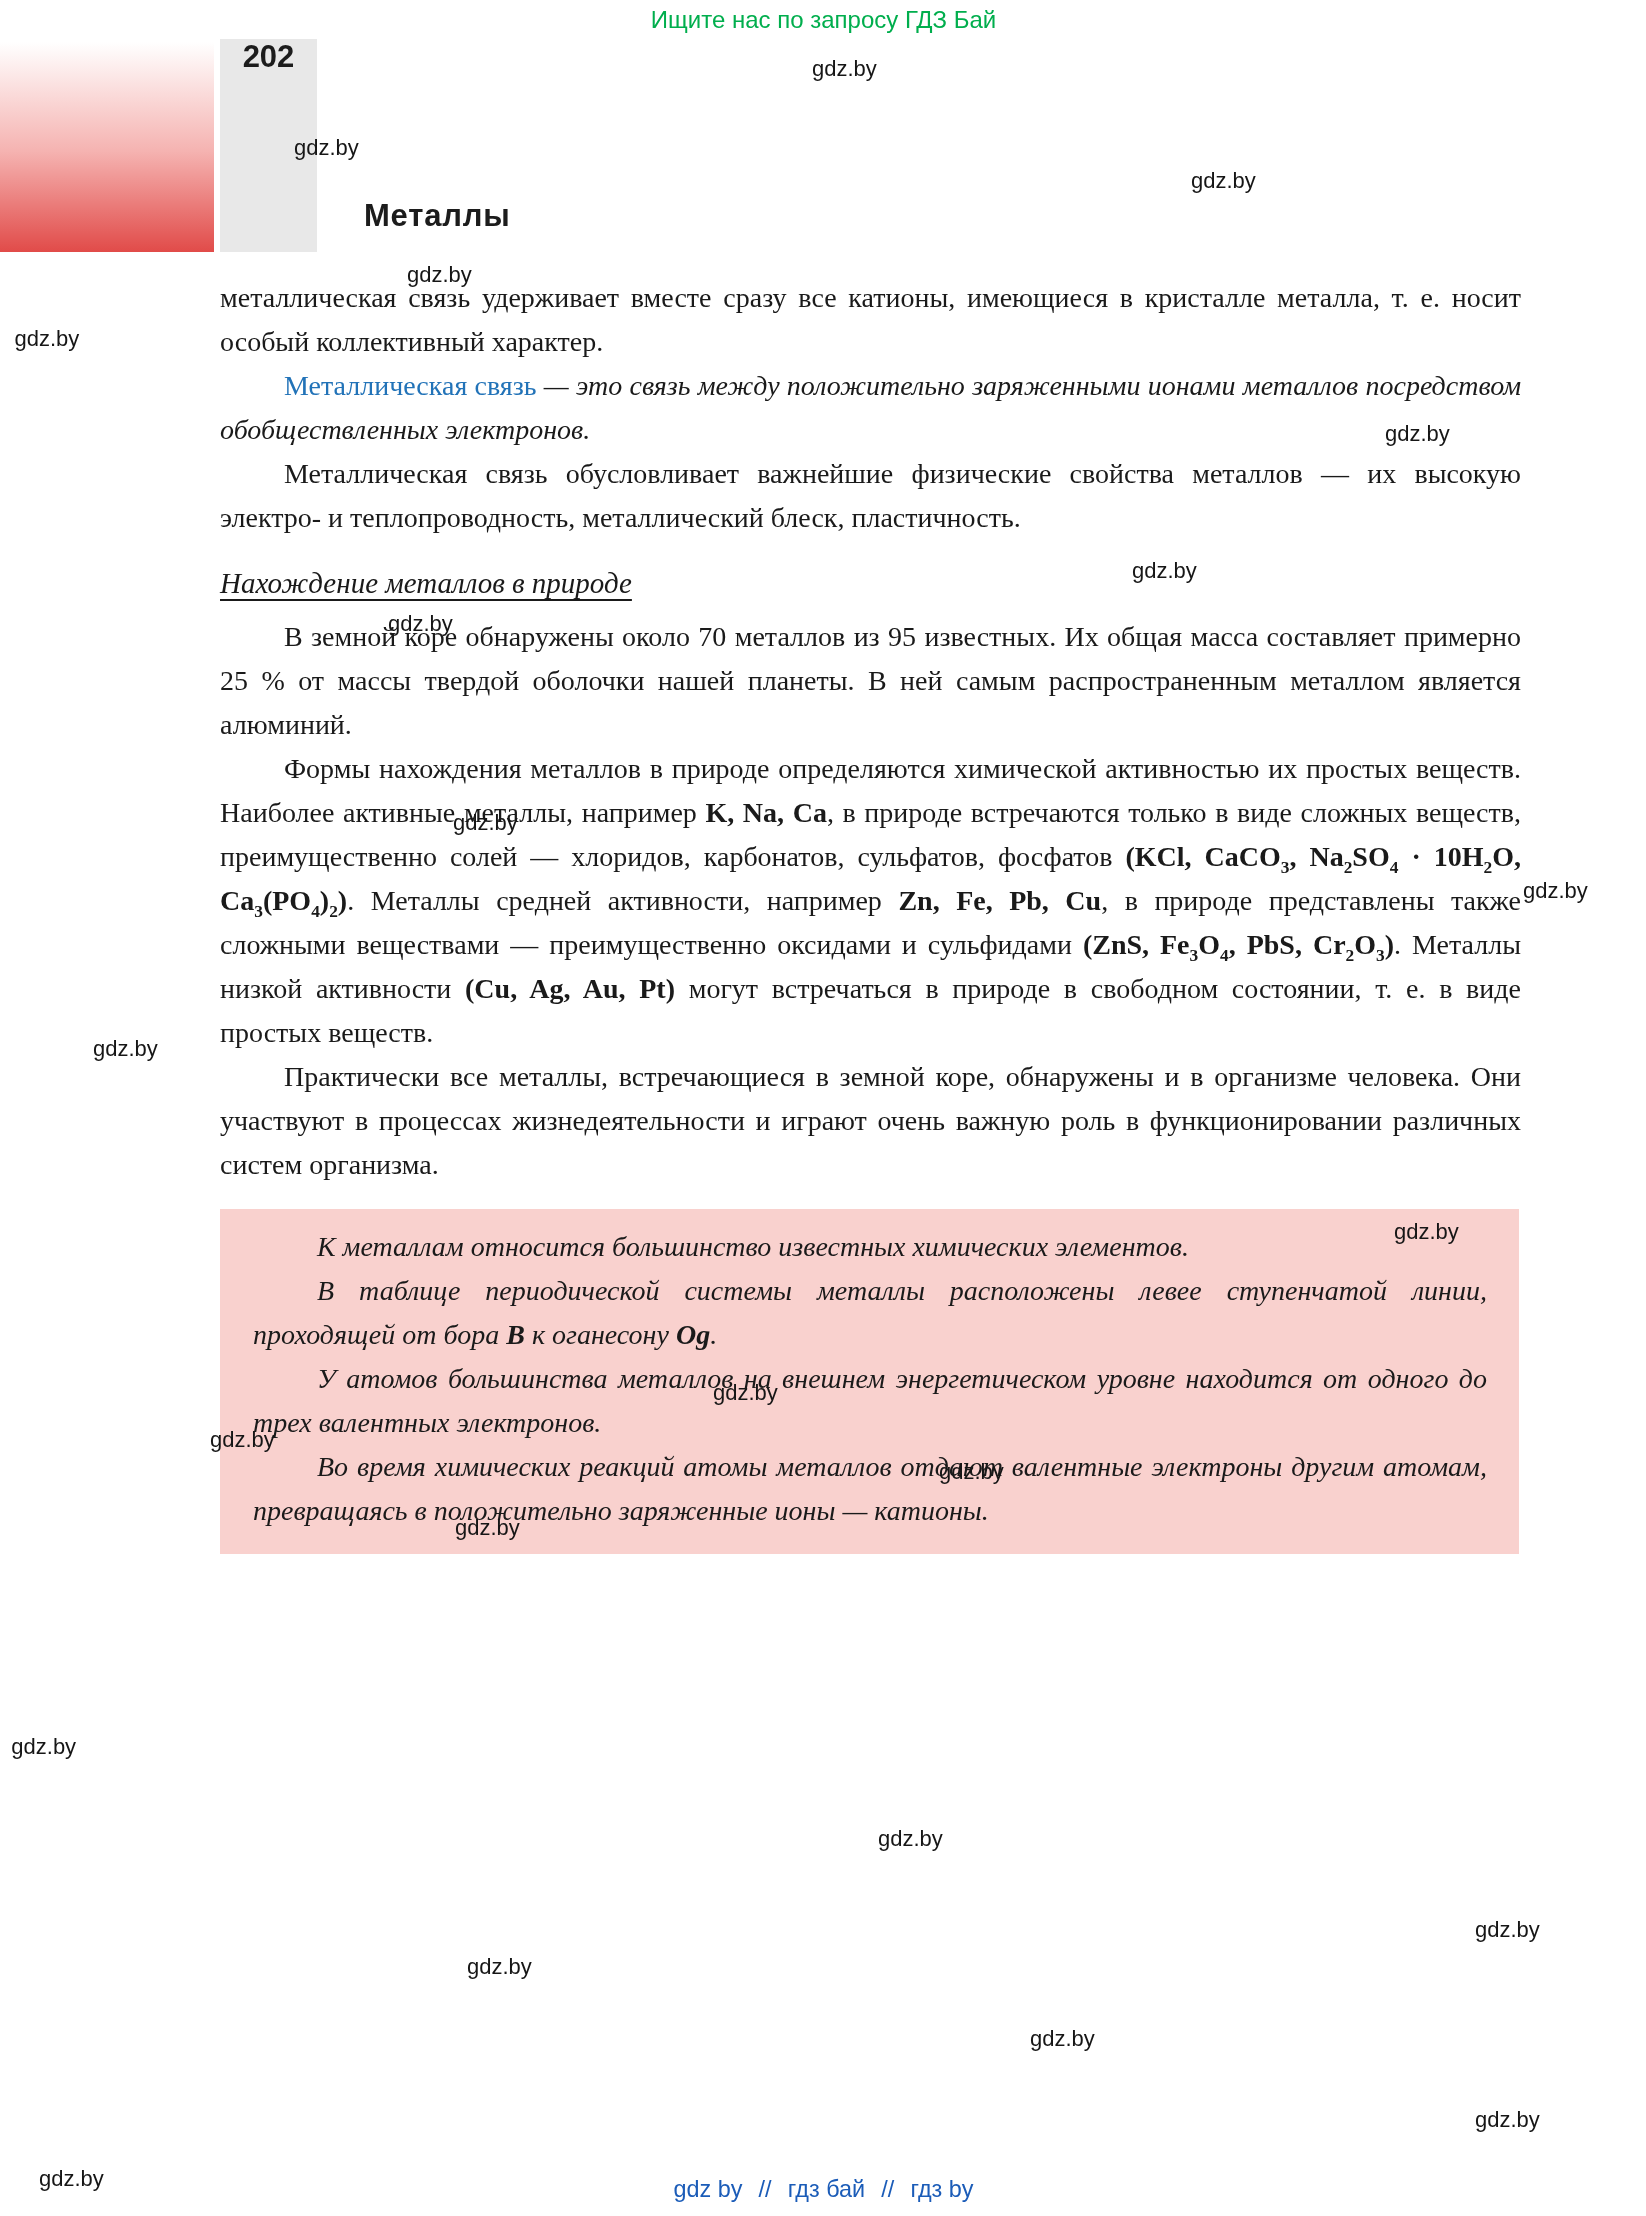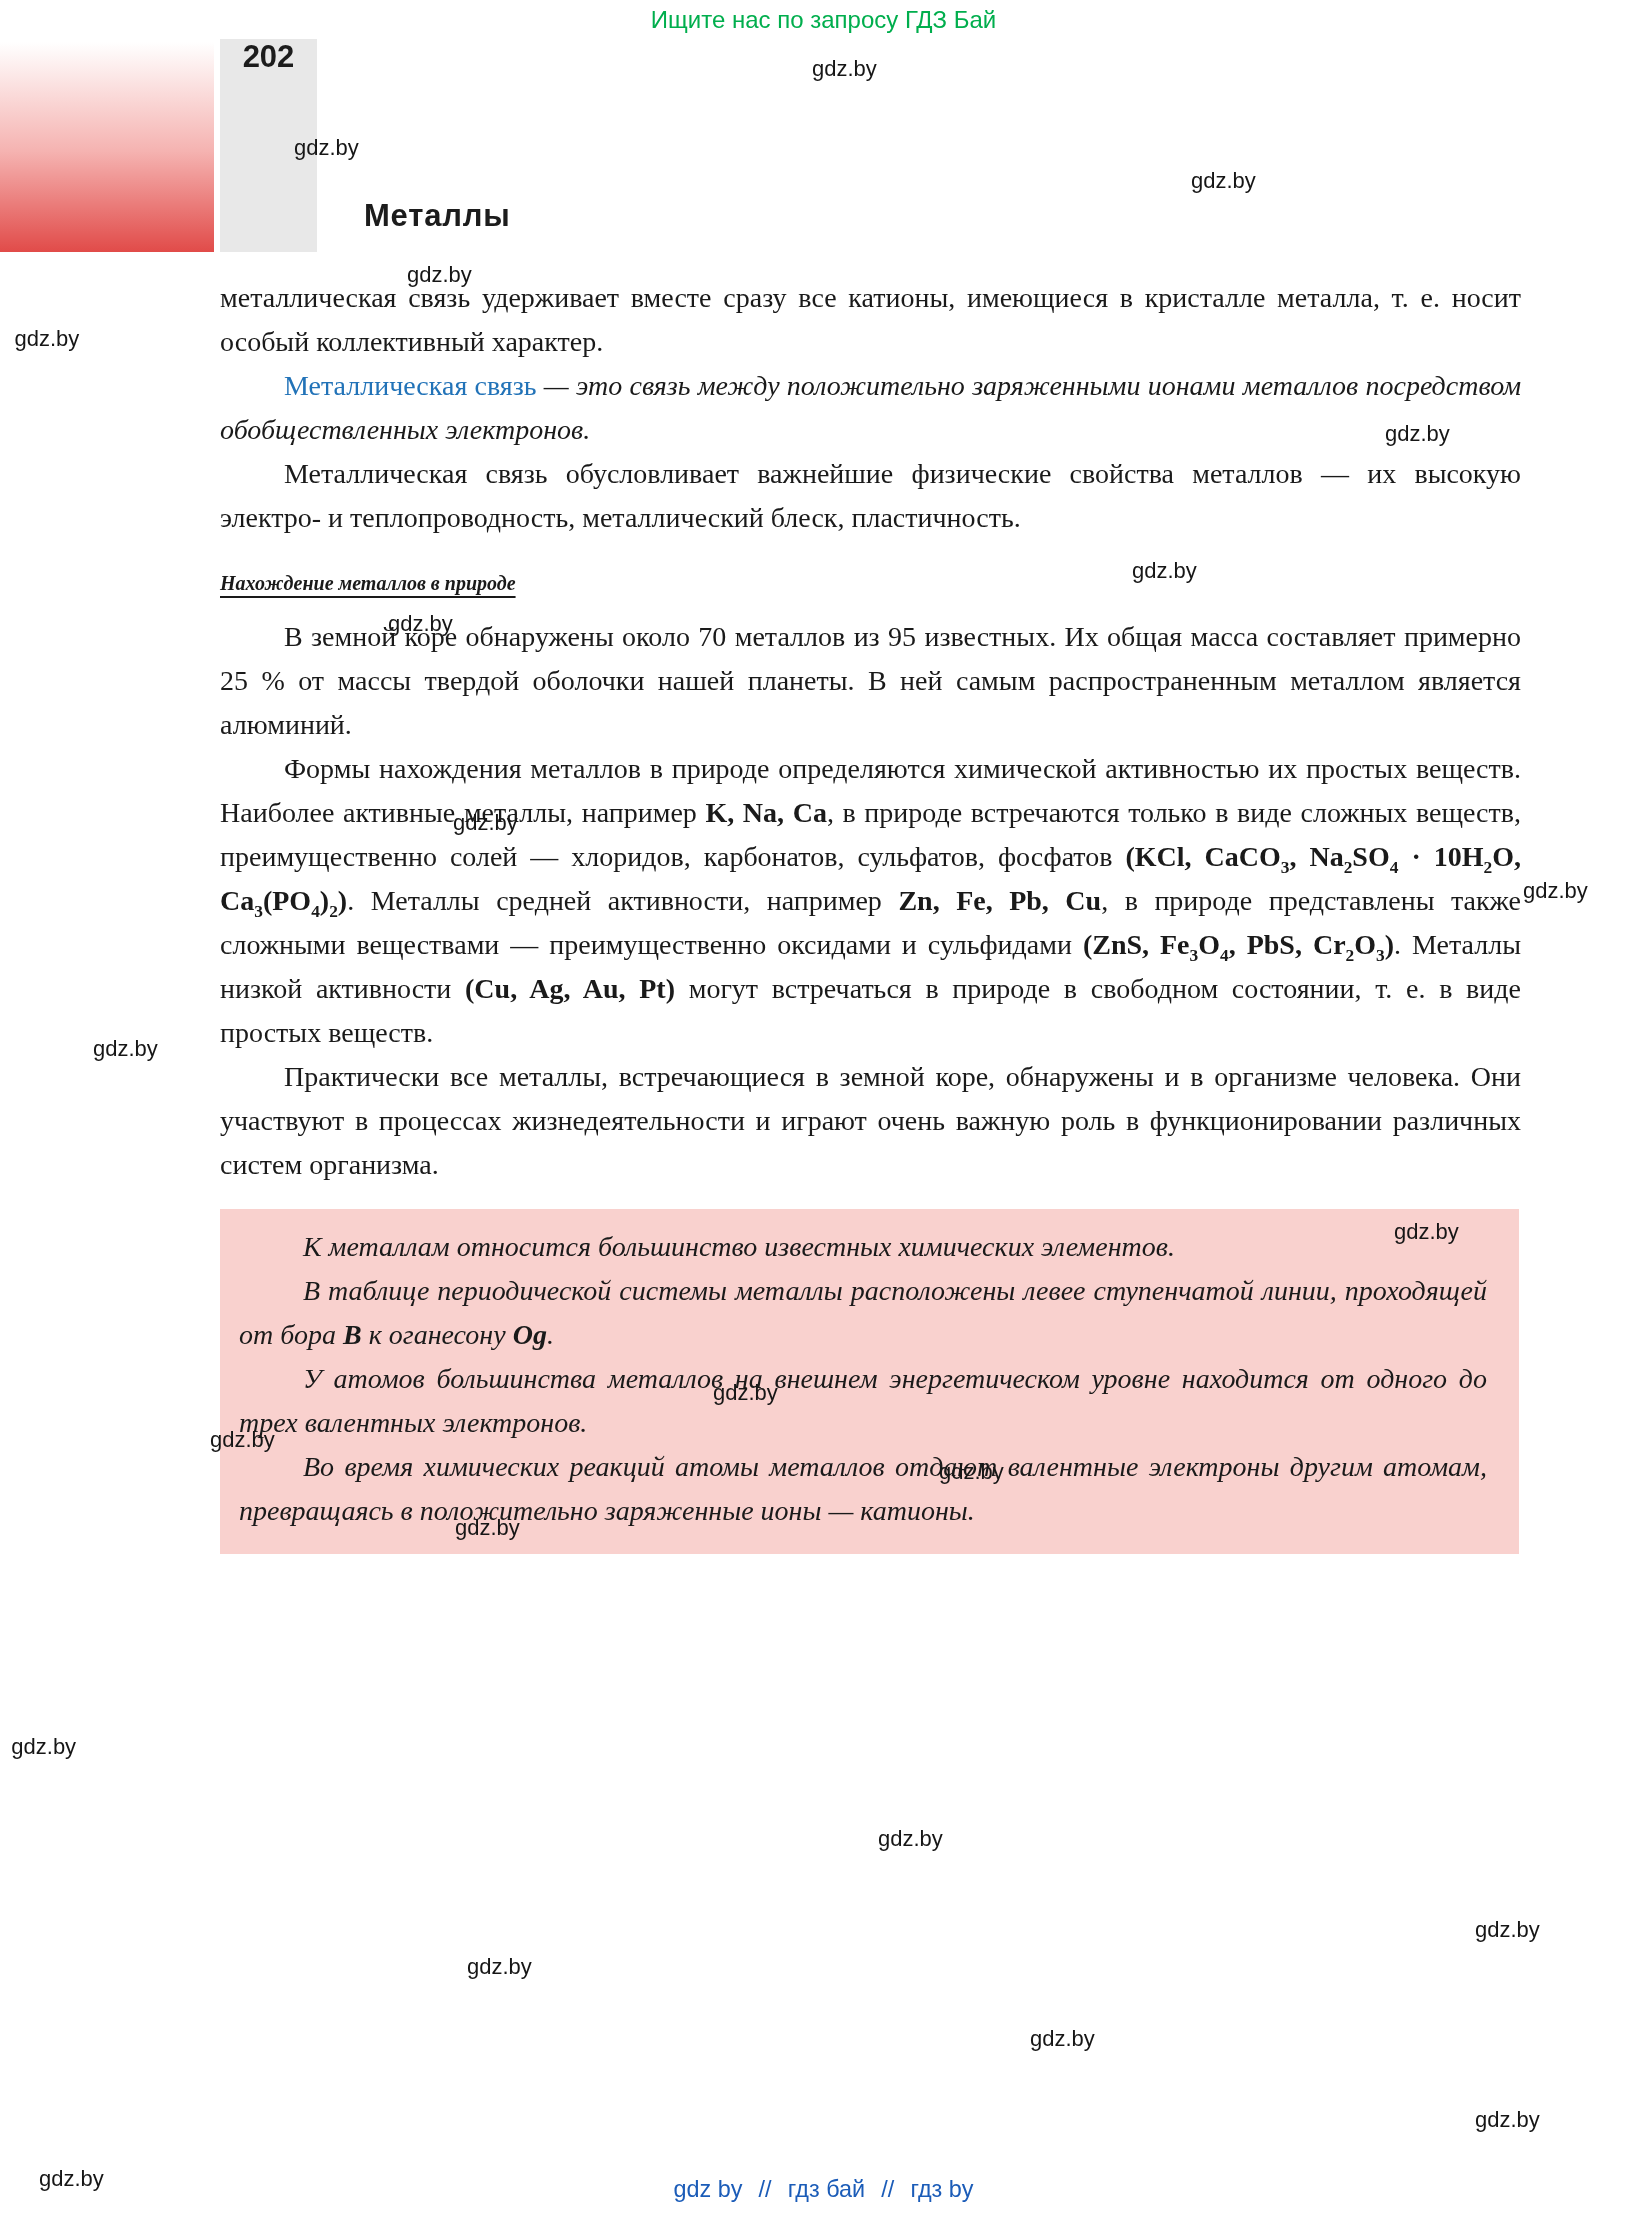--- a/index.html
+++ b/index.html
@@ -41,29 +41,29 @@
     position: absolute; left: 220px; top: 276px; width: 1301px;
     font-size: 28px; line-height: 44px;
     text-align: justify;
     hyphens: auto;
   }
   .content p { margin: 0; }
   .content p.indent { text-indent: 64px; }
   .content p.no-indent { text-indent: 0; }
   .section-heading {
     margin: 21px 0 9.7px 0;
-    font-size: 20px; font-style: italic; font-weight: bold;
+    font-size: 29px; font-style: italic; font-weight: normal;
     text-decoration: underline;
     text-decoration-thickness: 1.6px;
     text-underline-offset: 5.6px;
   }
   .infobox {
     margin-top: 22.6px; margin-right: 2px;
     background: var(--infobox_pink, #f9d1ce);
-    padding: 16px 32px 21px 19px;
+    padding: 16px 32px 21px 33px;
     font-style: italic;
   }
   sub { font-size: 0.62em; line-height: 0; }
   .wm {
     position: absolute;
     font-family: "Liberation Sans", sans-serif;
     font-size: 22px; color: #161616; white-space: nowrap;
   }
   .footer {
     position: absolute; left: 0; top: 2176px; width: 100%;

